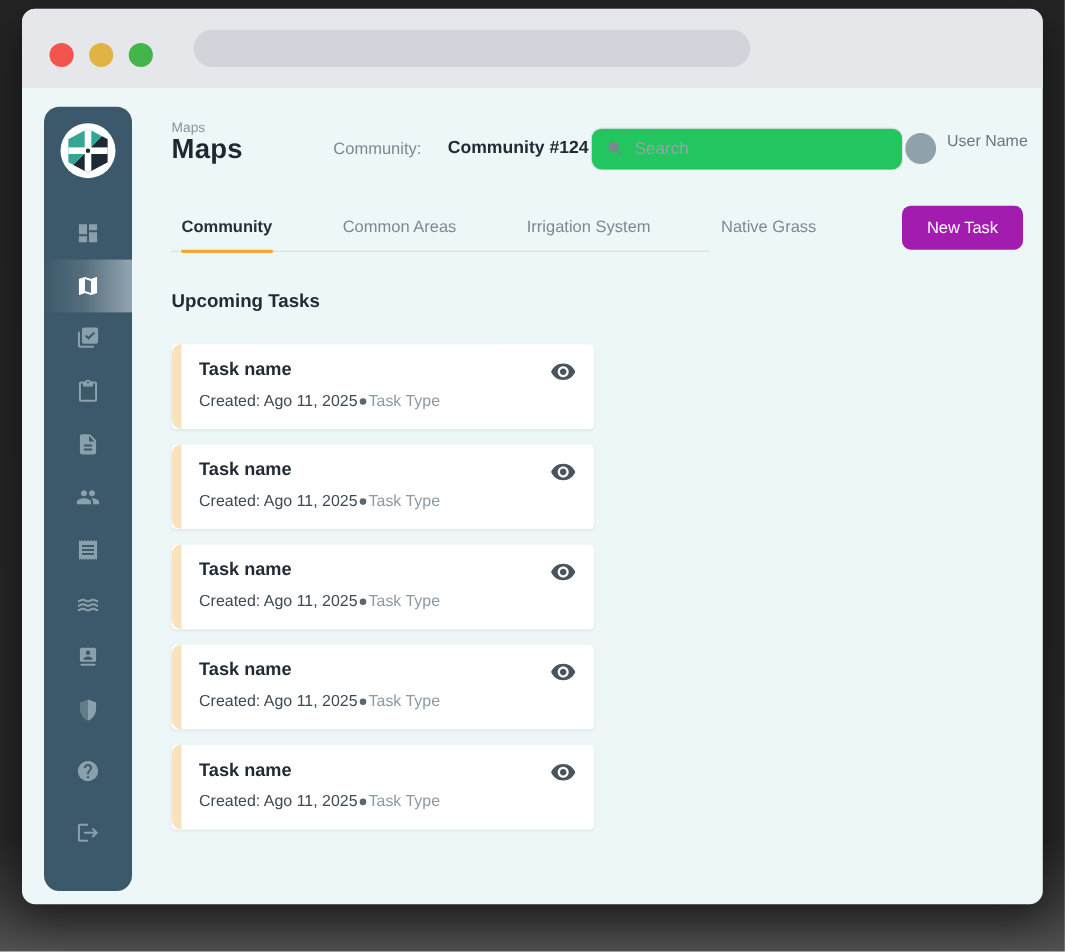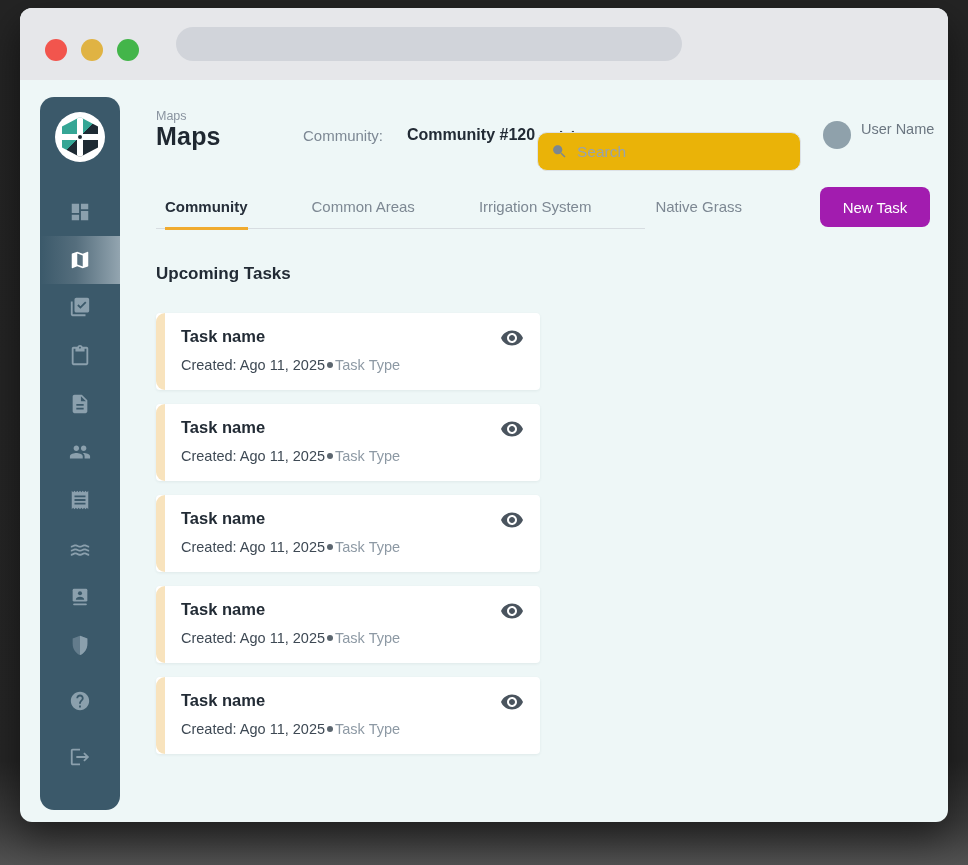--- a/index.html
+++ b/index.html
@@ -33,21 +33,21 @@
   .nav-item { position:absolute; left:0; width:80px; height:48px; display:flex; align-items:center; justify-content:center; cursor:pointer; }
   .nav-item svg { width:22px; height:22px; fill:#8ba0ad; }
   .nav-item.active { background:linear-gradient(90deg,#3b596a 0%,#556e7d 45%,#93a5b0 100%); }
   .nav-item.active svg { fill:#ffffff; }
   
   .breadcrumb { position:absolute; left:136px; top:29px; font-size:12.5px; color:#8a94a0; }
   .page-title { position:absolute; left:136px; top:42px; font-size:25px; font-weight:700; color:#1f2831; letter-spacing:.2px; }
   .community { position:absolute; left:283px; top:44px; height:22px; display:flex; align-items:center; gap:24px; cursor:pointer; }
   .community .lbl { font-size:15px; color:#7d8894; }
   .community .val { font-size:16px; font-weight:700; color:#222b35; }
-  .search { position:absolute; left:517px; top:52px; width:264px; height:39px; background:#eab308; border:1px solid #dde2e7; border-radius:10px; display:flex; align-items:center; padding:0 13px; gap:9px; }
+  .search { position:absolute; left:517px; top:36px; width:284px; height:39px; background:#22c55e; border:1px solid #dde2e7; border-radius:10px; display:flex; align-items:center; padding:0 13px; gap:9px; }
   .search input { border:none; outline:none; flex:1; font-size:15.5px; color:#3e4954; background:transparent; }
   .search input::placeholder { color:#98a3ad; }
   .user { position:absolute; left:803px; top:41px; display:flex; gap:10px; cursor:pointer; }
   .avatar { width:28px; height:28px; border-radius:50%; background:#8fa1ab; }
   .user .name { font-size:14.5px; color:#6b7681; }
   
   .tabs { position:absolute; left:136px; top:112px; width:489px; display:flex; gap:64px; padding-left:9px; border-bottom:1px solid #d7dde1; }
   .tab { padding:6px 0 12px; font-size:15px; color:#7d8893; cursor:pointer; white-space:nowrap; }
   .tab.active { color:#262f3a; font-weight:700; border-bottom:3px solid #f0ab2f; margin-bottom:-2px; }
   .new-task { position:absolute; left:800px; top:107px; width:110px; height:40px; border:none; border-radius:8px; background:#a21caf; color:#fff; font-size:15px; cursor:pointer; }
@@ -150,21 +150,21 @@
             <path d="M17 7l-1.41 1.41L18.17 11H8v2h10.17l-2.58 2.58L17 17l5-5zM4 5h8V3H4c-1.1 0-2 .9-2 2v14c0 1.1.9 2 2 2h8v-2H4V5z"></path>
           </svg>
       </div>
     </div>
 
     <div class="breadcrumb">Maps</div>
     <div class="page-title">Maps</div>
 
     <div class="community">
       <span class="lbl">Community:</span>
-      <span class="val">Community #120</span>
+      <span class="val">Community #124</span>
       <svg width="16" height="10" viewBox="0 0 16 10">
           <path d="M2 2l6 6 6-6" fill="none" stroke="#222b35" stroke-width="2.2" stroke-linecap="round" stroke-linejoin="round"></path>
         </svg>
     </div>
 
     <div class="search">
       <svg width="17" height="17" viewBox="0 0 24 24">
           <path d="M15.5 14h-.79l-.28-.27C15.41 12.59 16 11.11 16 9.5 16 5.91 13.09 3 9.5 3S3 5.91 3 9.5 5.91 16 9.5 16c1.61 0 3.09-.59 4.23-1.57l.27.28v.79l5 4.99L20.49 19l-4.99-5z" fill="#7c8791"></path>
         </svg>
       <input type="text" placeholder="Search" style="">

